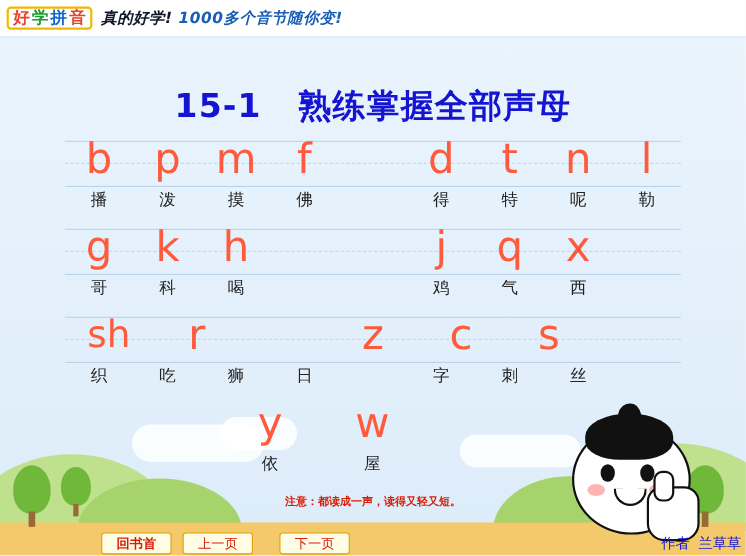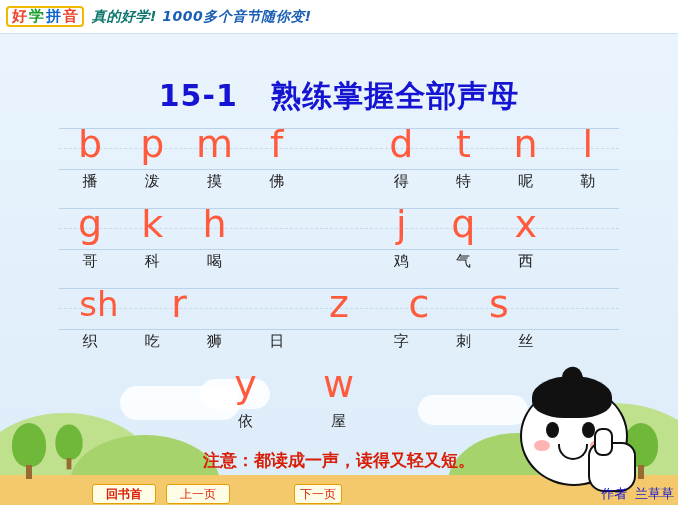--- a/index.html
+++ b/index.html
@@ -54,21 +54,21 @@
   .logo-box .c3 { color: #1166cc; }
   .logo-box .c4 { color: #e8442c; }
   .banner-sub {
     font-family: "DejaVu Sans", sans-serif;
     font-size: 14px;
     font-weight: bold;
     font-style: italic;
     color: #1a5fb4;
     letter-spacing: 0.5px;
   }
-  .banner-sub .red { color: #0f766e; margin-top: 12px; }
+  .banner-sub .red { color: #0f172a; margin-top: 12px; }
 
   
   .title {
     position: absolute;
     left: 0; top: 76px;
     width: 678px;
     text-align: center;
     font-family: "DejaVu Sans", sans-serif;
     font-size: 30px;
     font-weight: bold;
@@ -182,21 +182,21 @@
   .prow.short .hans { justify-content: flex-start; }
   .prow.short .spacer { flex: 0 0 140px; }
 
   
   .note {
     position: absolute;
     left: 0; top: 449px;
     width: 678px;
     text-align: center;
     font-family: "DejaVu Sans", sans-serif;
-    font-size: 17px;
+    font-size: 10px;
     font-weight: bold;
     color: #d81e06;
   }
 
   
   .baby {
     position: absolute;
     right: 28px; top: 370px;
     width: 140px; height: 120px;
   }
@@ -287,21 +287,21 @@
     color: #d81e06;
     line-height: 18px;
     text-align: center;
     padding: 0 4px;
     box-sizing: border-box;
     cursor: pointer;
   }
   .navbtn.b1 { left: 8px; width: 72px; }
   .navbtn.b2 { left: 92px; width: 64px; font-weight: bold; }
   .navbtn.b3 { left: 166px; width: 64px; }
-  .navbtn.b4 { left: 254px; width: 48px; margin-left: 40px; }
+  .navbtn.b4 { left: 254px; width: 64px; }
   .author {
     position: absolute;
     right: 4px; bottom: 2px;
     font-family: Liberation Mono, monospace;
     font-size: 13px;
     color: #1414d2;
   }
 </style>
 </head>
 <body>

